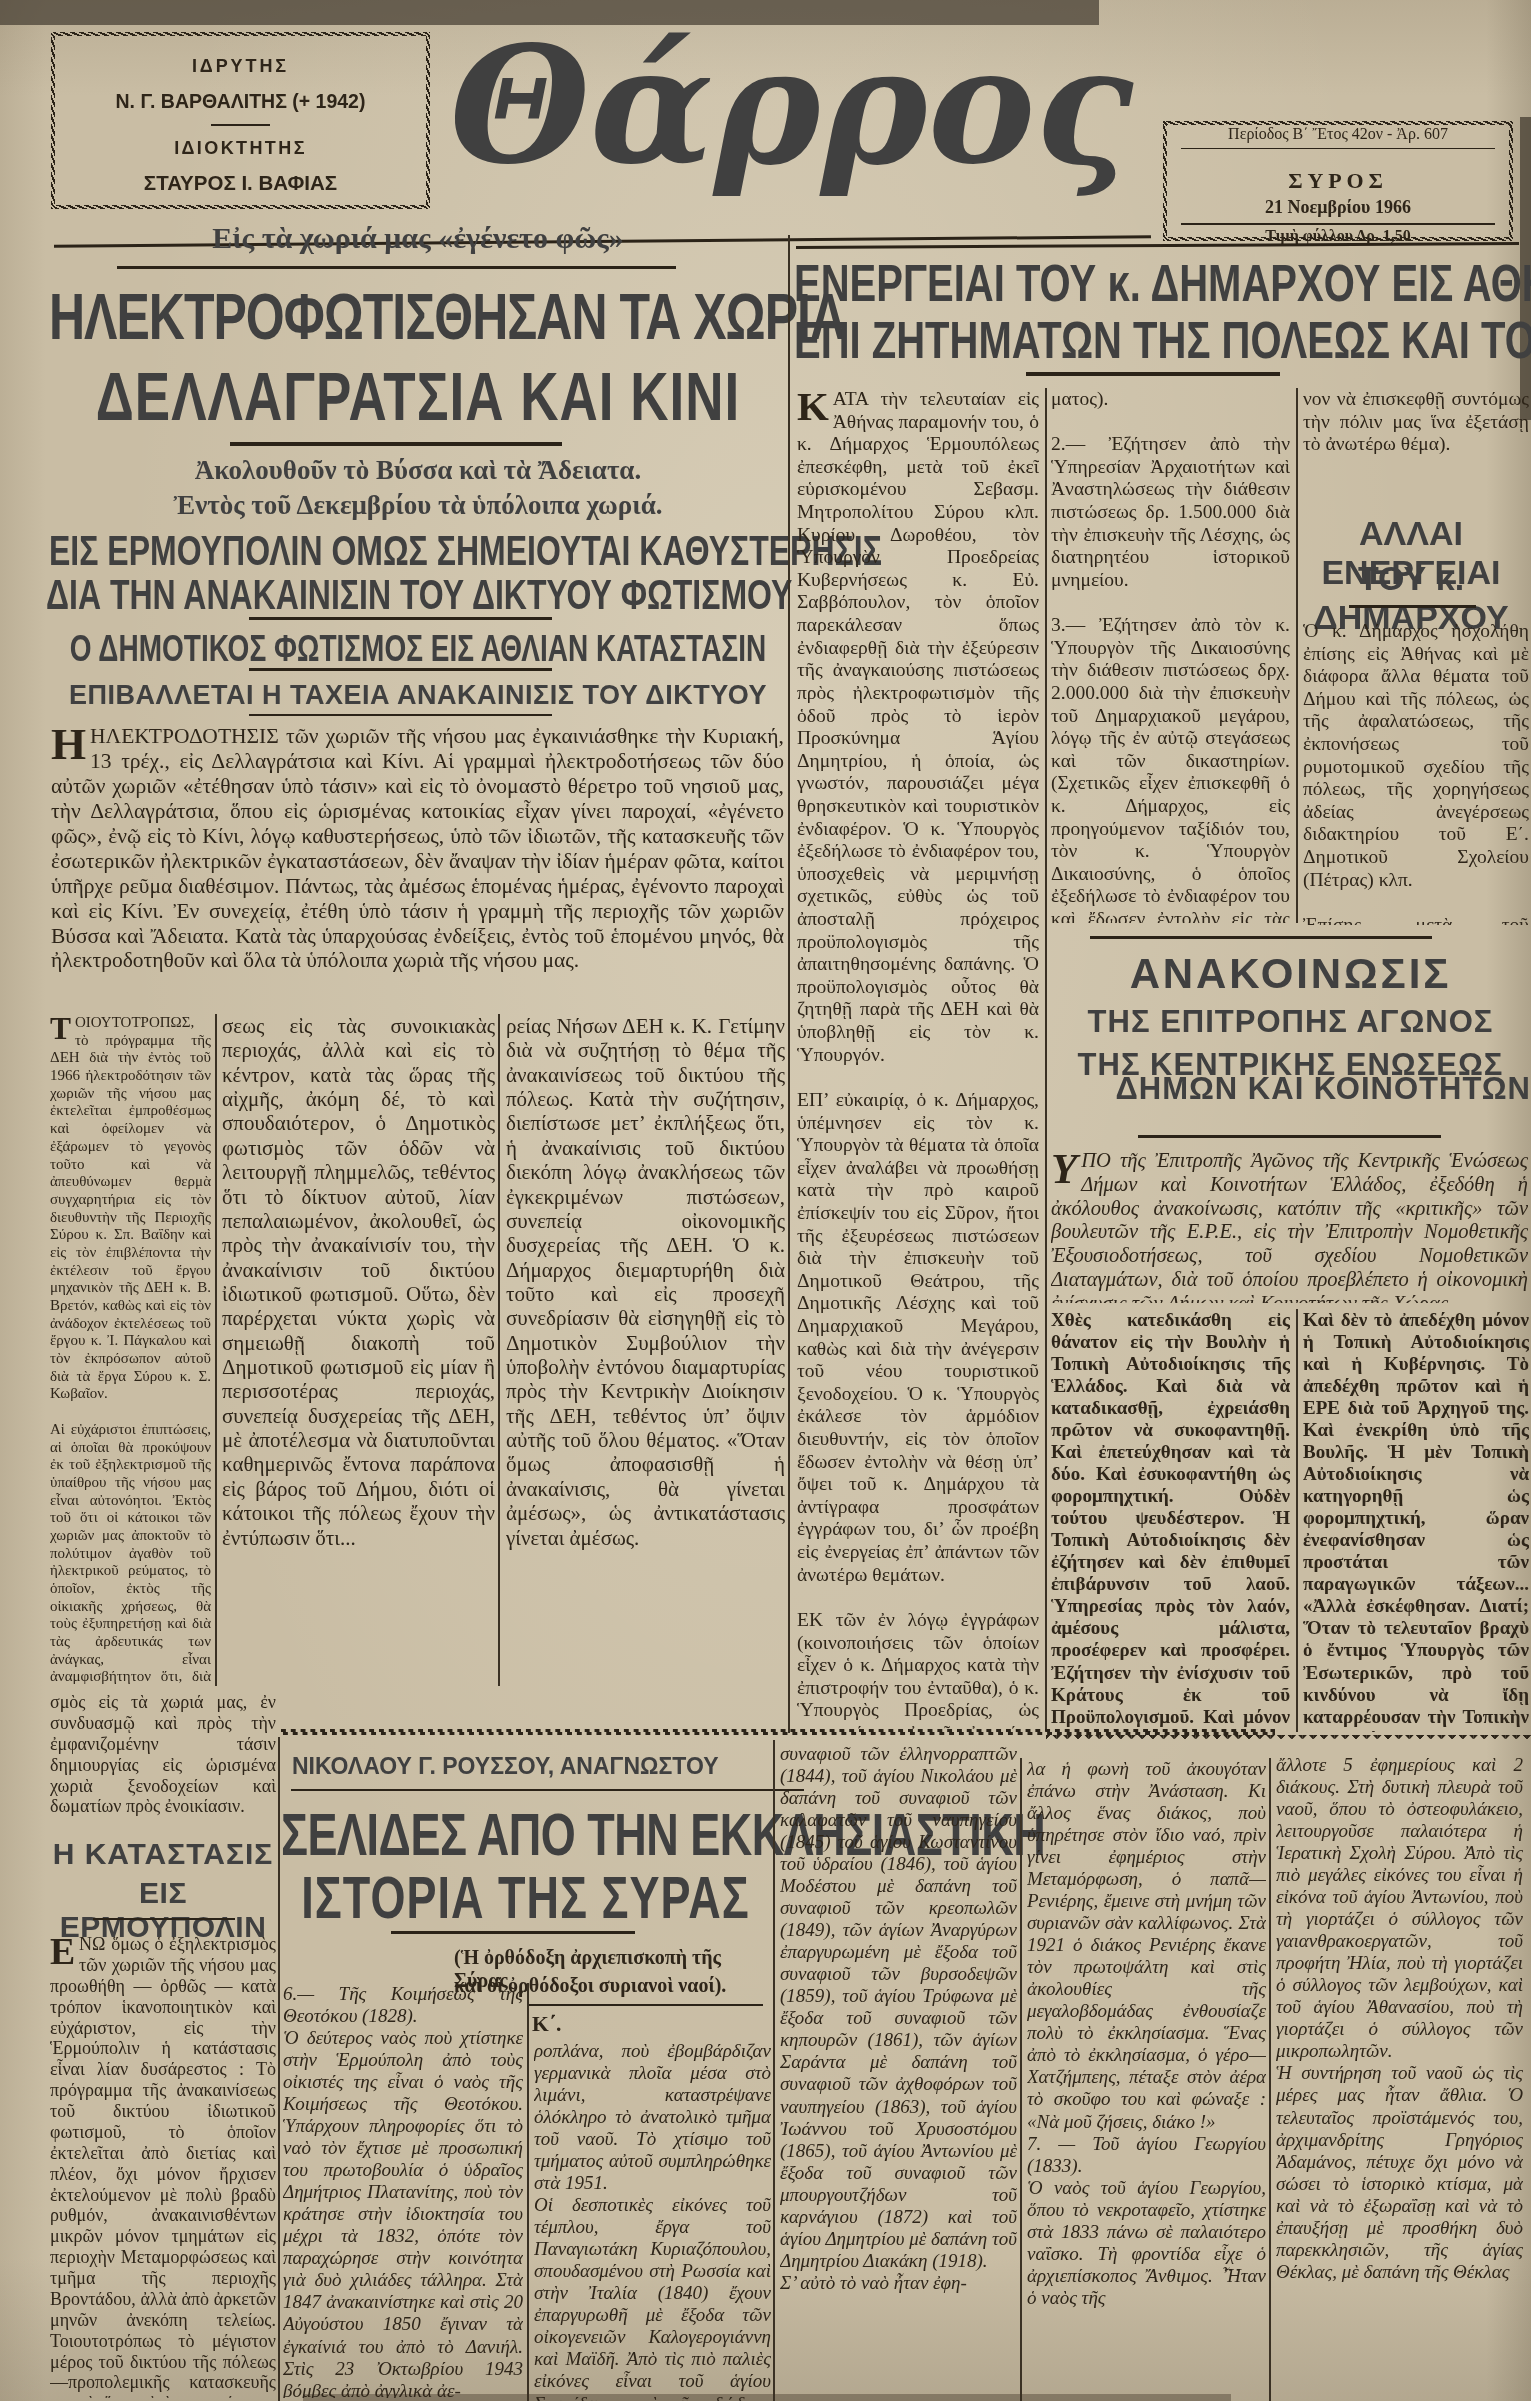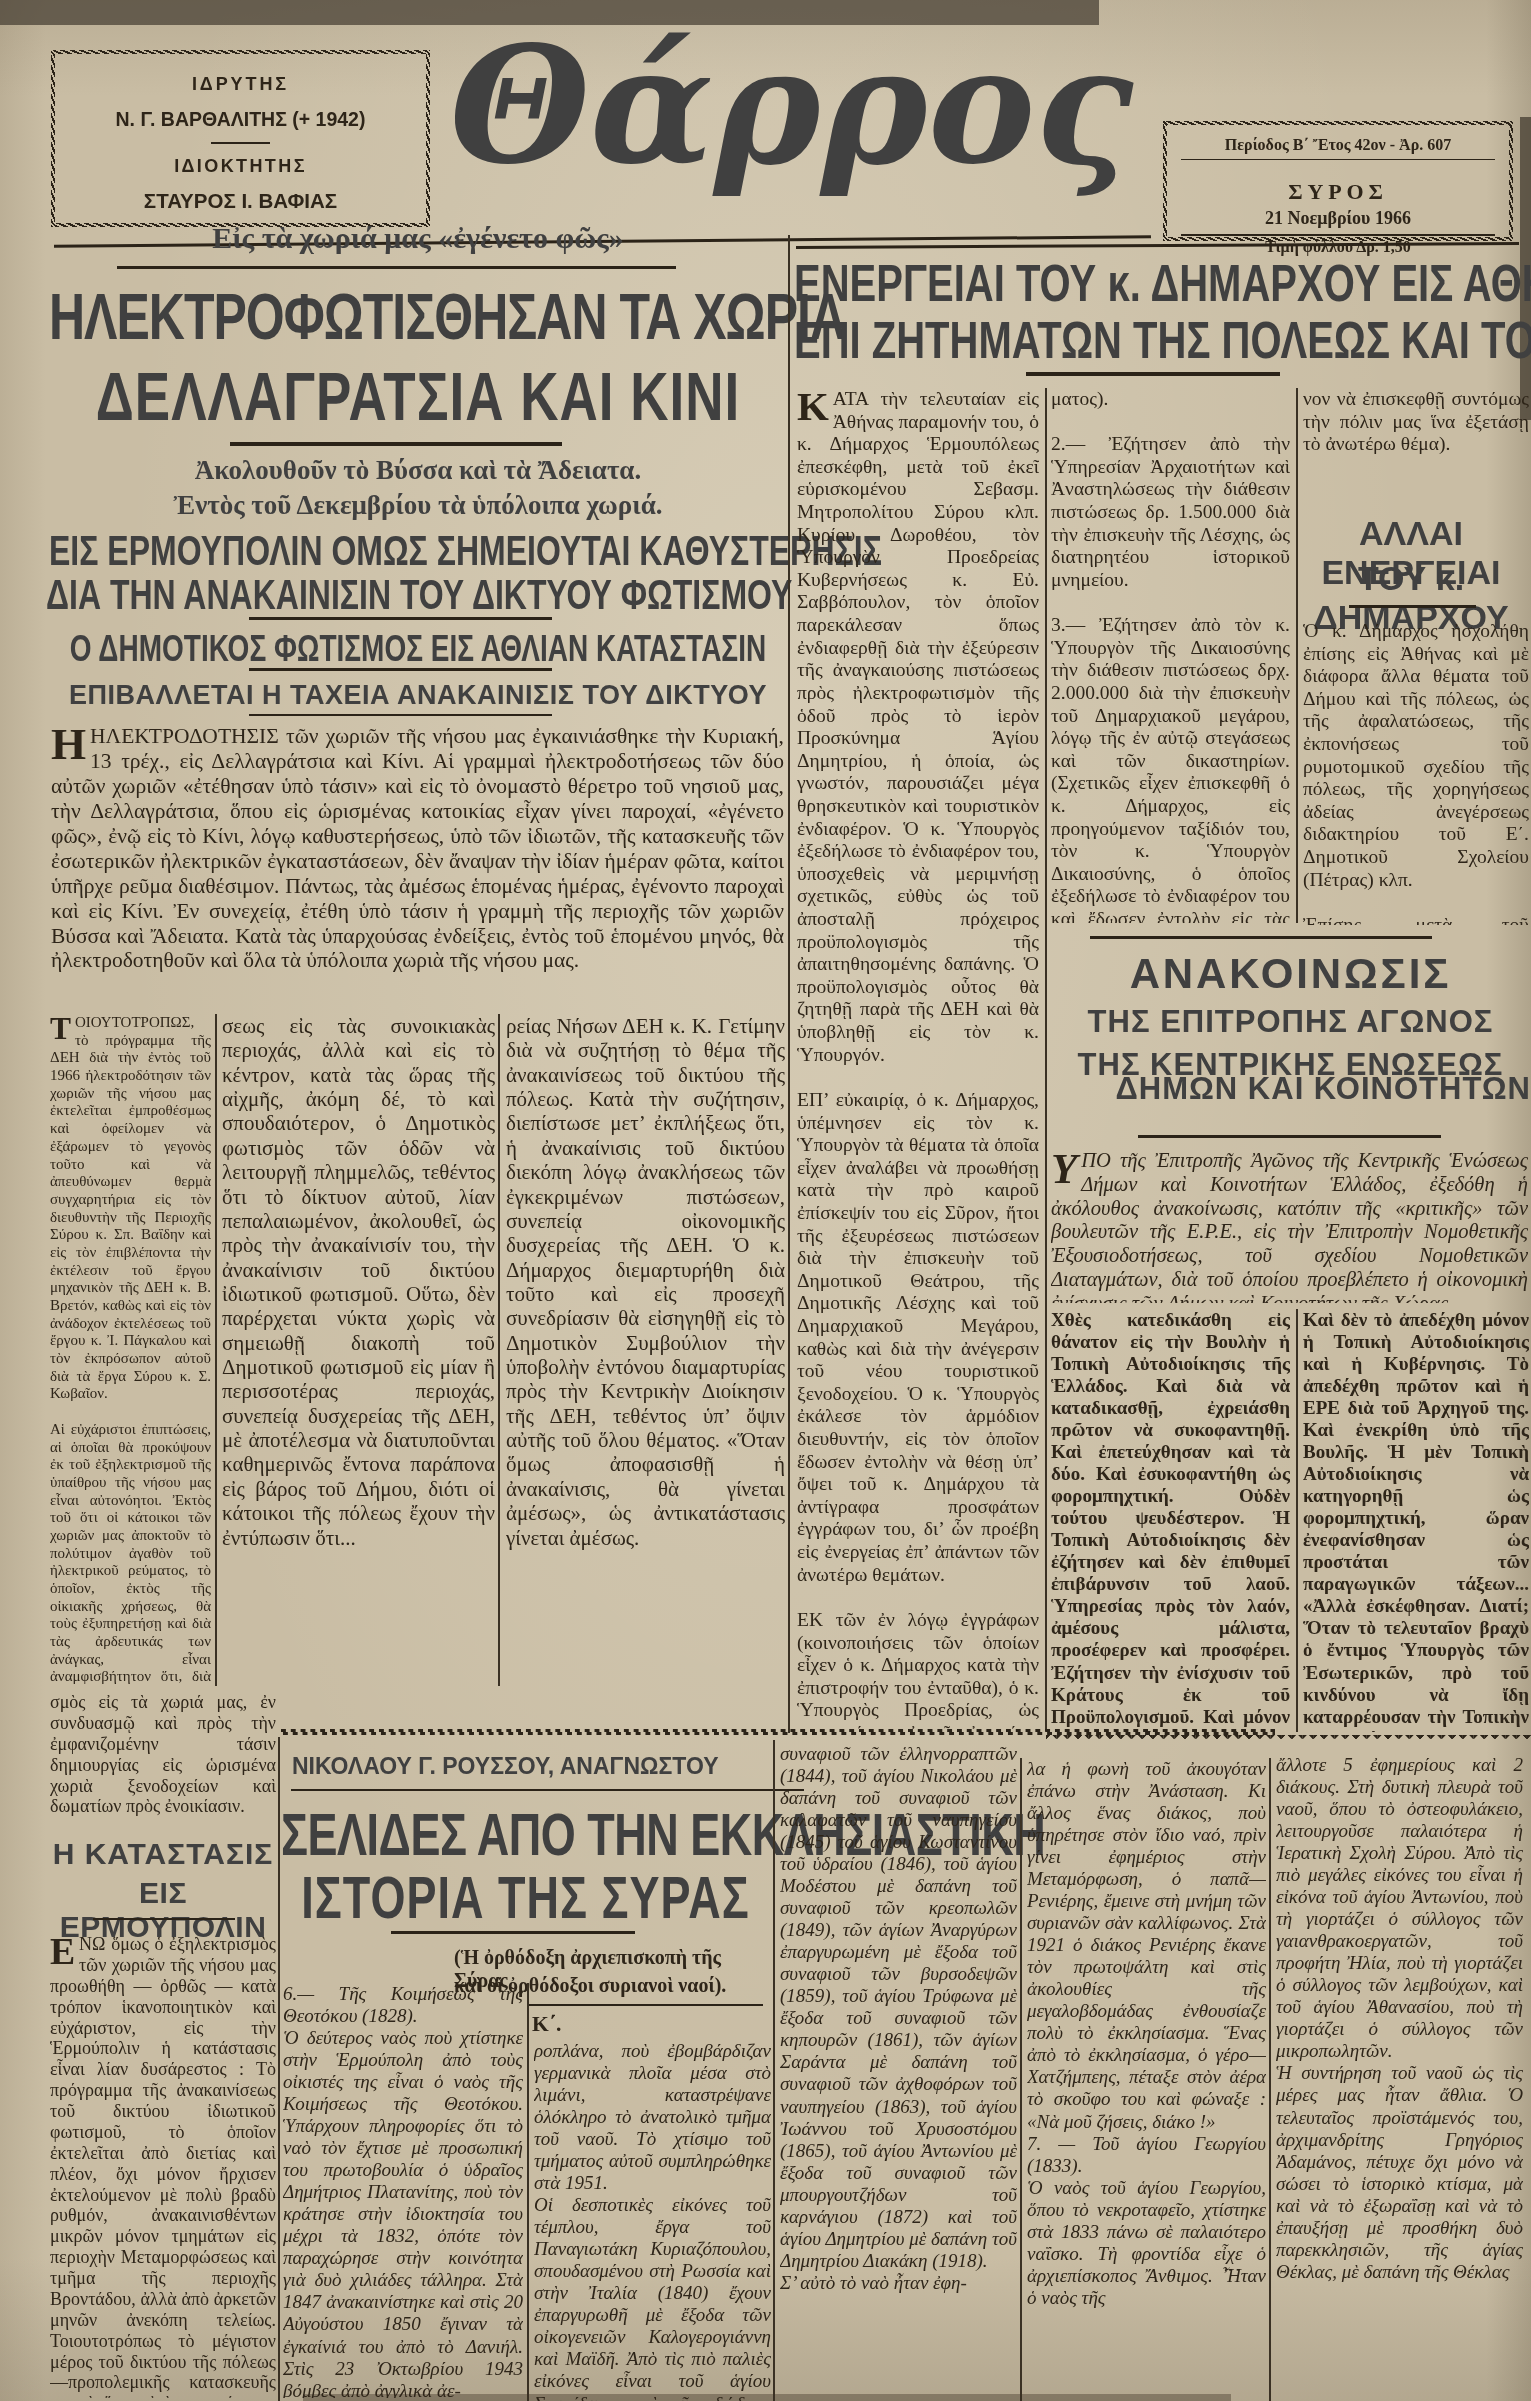--- a/index.html
+++ b/index.html
@@ -42,32 +42,32 @@
 </style>
 </head>
 <body>
 
 <div class="paper-tone"></div>
 
 <div class="abs" style="left:0;top:0;width:1099px;height:25.4px;background:#4a4135;opacity:.75"></div>
 <div class="abs" style="left:1520px;top:117px;width:11.2px;height:303px;background:#3c342a;opacity:.7"></div>
 <div class="abs" style="left:303px;top:2394px;width:928px;height:7.3px;background:#55493a;opacity:.5"></div>
 
-<div class="abs chainbox" style="left:51px;top:50px;width:371px;height:169px;">
+<div class="abs chainbox" style="left:51px;top:32px;width:371px;height:169px;">
   <div class="center sans bold" style="font-size:18px;margin-top:19.5px;letter-spacing:2.9px;">ΙΔΡΥΤΗΣ</div>
   <div class="center sans bold" style="font-size:19.5px;margin-top:13.7px;">Ν. Γ. ΒΑΡΘΑΛΙΤΗΣ (+ 1942)</div>
   <div class="rule" style="width:59px;height:2px;margin:10.7px auto 0;"></div>
   <div class="center sans bold" style="font-size:18px;margin-top:11.7px;letter-spacing:2.4px;">ΙΔΙΟΚΤΗΤΗΣ</div>
   <div class="center sans bold" style="font-size:20.5px;margin-top:12.7px;">ΣΤΑΥΡΟΣ Ι. ΒΑΦΙΑΣ</div>
 </div>
 
 <div class="abs center headline-ink" style="left:430px;top:8.8px;width:723px;height:215px;font-size:161px;font-weight:bold;font-style:italic;font-family:'DejaVu Serif',serif;line-height:1.2;">Θάρρος</div>
 
 <div class="abs chainbox" style="left:1163px;top:121px;width:342px;height:112px;">
-  <div class="center" style="font-size:16px;font-weight:bold;margin-top:11px;">Περίοδος Β΄ Ἔτος 42ον - Ἀρ. 607</div>
+  <div class="center" style="font-size:16px;font-weight:normal;margin-top:0;">Περίοδος Β΄ Ἔτος 42ον - Ἀρ. 607</div>
   <div class="rule" style="width:92%;height:1.5px;margin:4.9px auto 0;"></div>
   <div class="center bold" style="font-size:22px;margin-top:19px;letter-spacing:4.9px;">ΣΥΡΟΣ</div>
   <div class="center bold" style="font-size:18px;margin-top:2.9px;">21  Νοεμβρίου  1966</div>
   <div class="rule" style="width:92%;height:1.5px;margin:4.9px auto 0;"></div>
   <div class="center bold" style="font-size:16px;margin-top:2px;">Τιμὴ φύλλου Δρ. 1,50</div>
 </div>
 
 <div class="abs rule" style="left:54px;top:240px;width:1097px;height:3.4px;transform:rotate(-0.5deg);"></div>
 
 <div class="abs center bold headline-ink" style="left:49px;top:221px;width:738px;font-size:30px;">Εἰς τὰ χωριά μας «ἐγένετο φῶς»</div>

